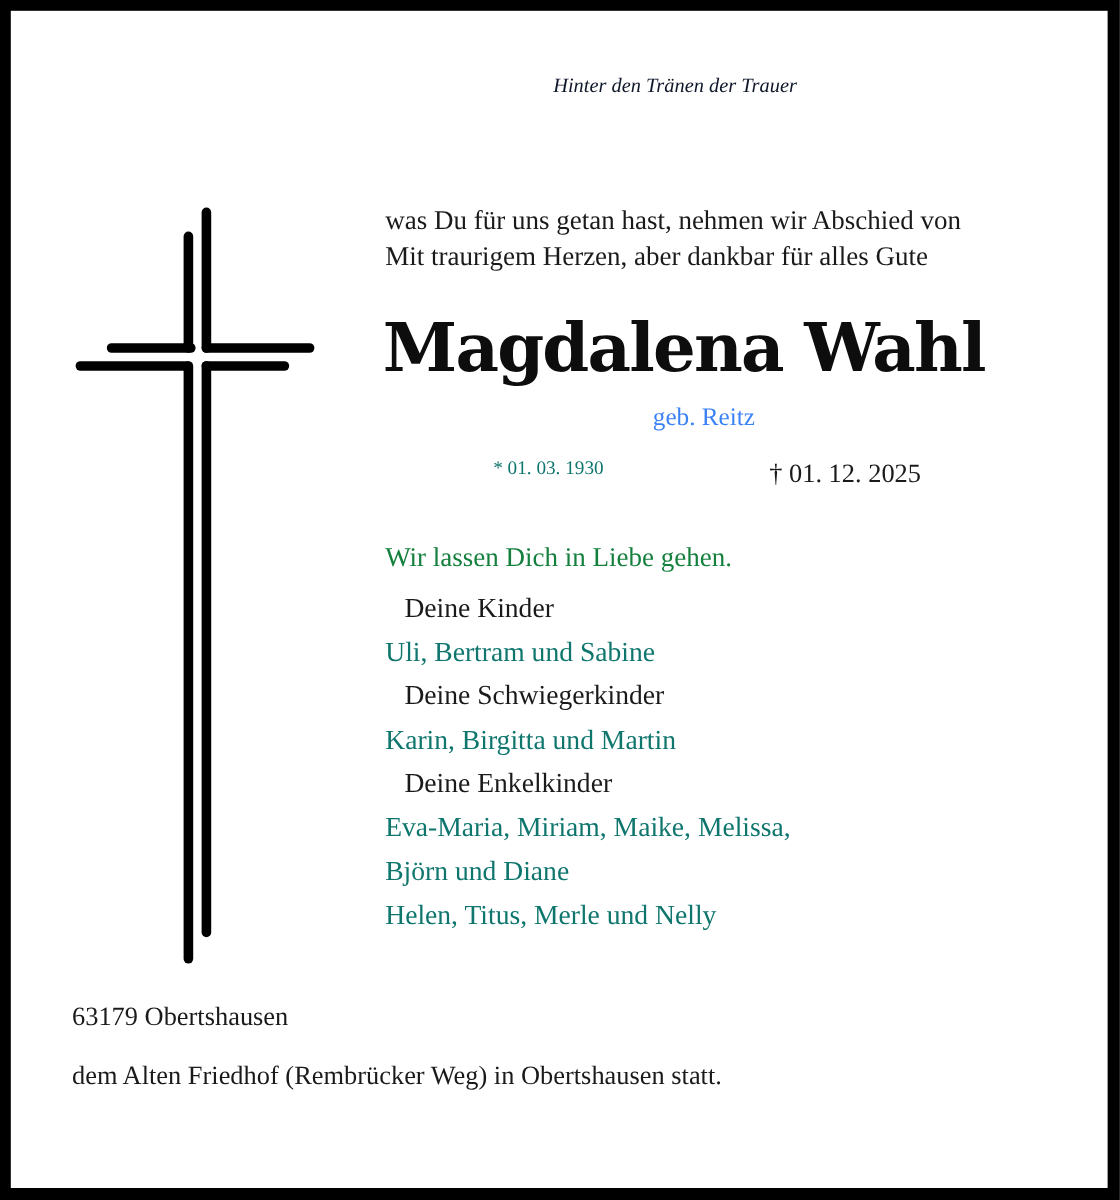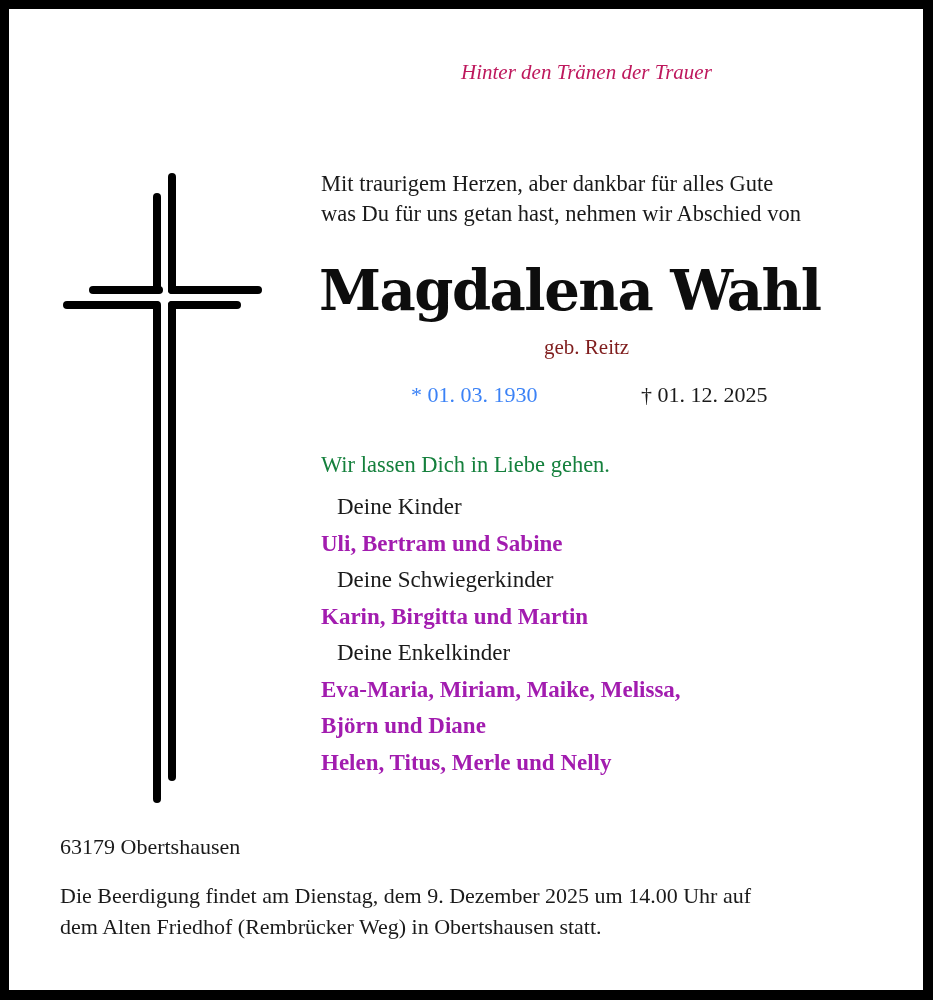--- a/index.html
+++ b/index.html
@@ -5,55 +5,55 @@
     html, body { margin: 0; padding: 0; background: #000; }
     body { width: 933px; height: 1000px; position: relative; overflow: hidden; }
     .card {
       position: absolute; left: 9px; top: 9px; width: 914px; height: 981px;
       background: #ffffff; color: #111;
       font-family: "DejaVu Serif", "Liberation Serif", serif;
     }
     .motto {
       position: absolute; left: 452px; top: 47px;
       font-family: "Liberation Serif", serif; font-style: italic;
-      font-size: 21px; line-height: 32px; color: #be185d;
+      font-size: 17px; line-height: 32px; color: #0f172a;
     }
     .motto div { white-space: nowrap; }
     .intro {
       position: absolute; left: 312px; top: 160px;
       font-family: "Liberation Serif", serif;
       font-size: 22.5px; line-height: 30px; color: #1a1a1a; white-space: nowrap;
     }
     .name {
       position: absolute; left: 310px; top: 246px; width: 552px;
       font-family: "DejaVu Serif", serif; font-weight: bold;
       font-size: 56px; line-height: 70px; letter-spacing: -1.5px; color: #0d0d0d; white-space: nowrap;
     }
     .maiden {
       position: absolute; left: 535px; top: 326px;
-      font-family: "Liberation Serif", serif; font-size: 21px; color: #7f1d1d;
+      font-family: "Liberation Serif", serif; font-size: 21px; color: #3b82f6;
     }
     .birth {
       position: absolute; left: 402px; top: 373px;
-      font-family: "Liberation Serif", serif; font-size: 22px; color: #3b82f6; white-space: nowrap;
+      font-family: "Liberation Serif", serif; font-size: 16px; color: #0f766e; white-space: nowrap;
     }
     .death {
       position: absolute; left: 632px; top: 373px;
       font-family: "Liberation Serif", serif; font-size: 22px; color: #1a1a1a; white-space: nowrap;
     }
     .farewell {
       position: absolute; left: 312px; top: 443px;
       font-family: "Liberation Serif", serif; font-size: 22.5px; color: #15803d; white-space: nowrap;
     }
     .family {
       position: absolute; left: 312px; top: 480px;
       font-family: "Liberation Serif", serif; font-size: 23px; line-height: 36.5px; color: #1a1a1a;
     }
     .family .rel { font-weight: normal; white-space: nowrap; margin-left: 16px; }
-    .family .names { font-weight: bold; white-space: nowrap; color: #a21caf; }
+    .family .names { font-weight: normal; white-space: nowrap; color: #0f766e; }
     .place {
       position: absolute; left: 51px; top: 825px;
       font-family: "Liberation Serif", serif; font-size: 22px; color: #1a1a1a; white-space: nowrap;
     }
     .funeral {
       position: absolute; left: 51px; top: 871px;
       font-family: "Liberation Serif", serif; font-size: 22px; line-height: 31px; color: #1a1a1a;
     }
     .funeral div { white-space: nowrap; }
     .cross { position: absolute; left: 0; top: 0; width: 300px; height: 830px; }
@@ -78,22 +78,22 @@
       <line x1="163" y1="168" x2="163" y2="281"></line>
       <line x1="163" y1="296" x2="163" y2="768"></line>
     </g>
   </svg>
 
   <div class="motto">
     <div>Hinter den Tränen der Trauer</div>
   </div>
 
   <div class="intro">
+    <div>was Du für uns getan hast, nehmen wir Abschied von</div>
     <div>Mit traurigem Herzen, aber dankbar für alles Gute</div>
-    <div>was Du für uns getan hast, nehmen wir Abschied von</div>
   </div>
 
   <div class="name">Magdalena Wahl</div>
   <div class="maiden">geb. Reitz</div>
   <div class="birth">* 01. 03. 1930</div>
   <div class="death">† 01. 12. 2025</div>
 
   <div class="farewell">Wir lassen Dich in Liebe gehen.</div>
 
   <div class="family">
@@ -103,16 +103,15 @@
     <div class="names">Karin, Birgitta und Martin</div>
     <div class="rel">Deine Enkelkinder</div>
     <div class="names">Eva-Maria, Miriam, Maike, Melissa,</div>
     <div class="names">Björn und Diane</div>
     <div class="names">Helen, Titus, Merle und Nelly</div>
   </div>
 
   <div class="place">63179 Obertshausen</div>
 
   <div class="funeral">
-    <div>Die Beerdigung findet am Dienstag, dem 9. Dezember 2025 um 14.00 Uhr auf</div>
     <div>dem Alten Friedhof (Rembrücker Weg) in Obertshausen statt.</div>
   </div>
 </div>
 
 </body></html>

